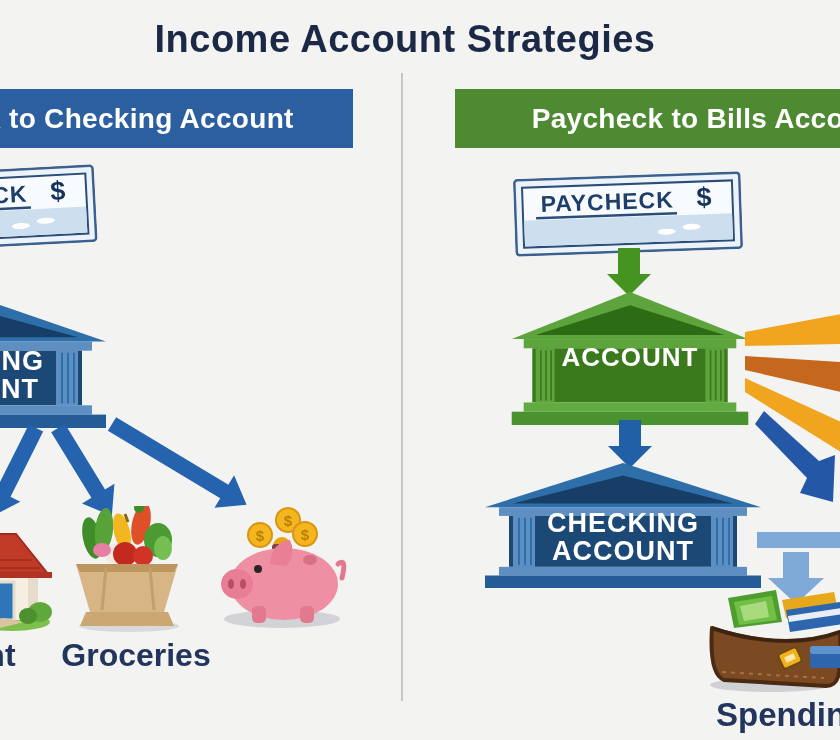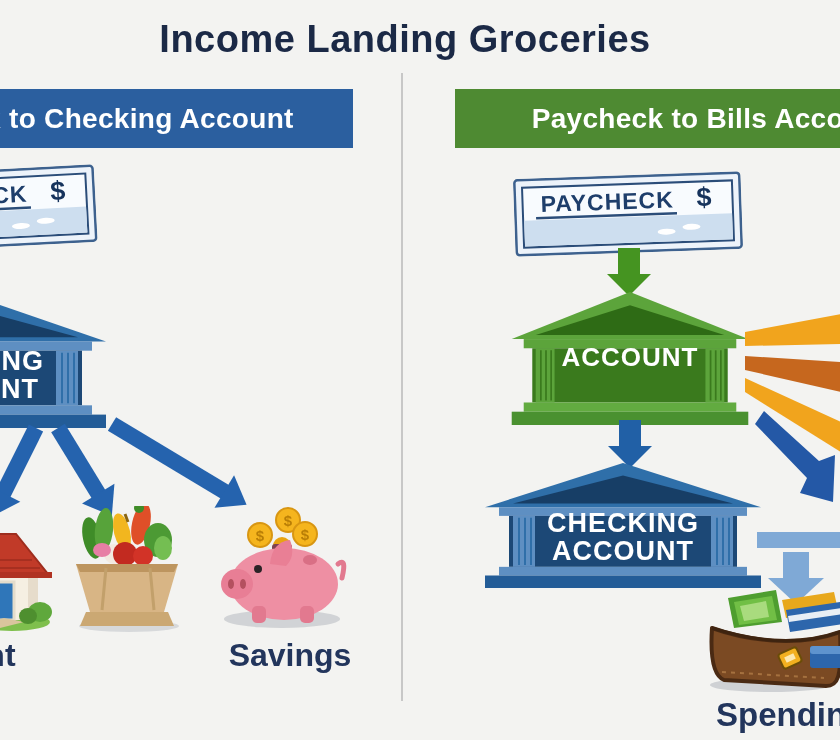--- a/index.html
+++ b/index.html
@@ -53,21 +53,21 @@
   .dest-label{position:absolute;top:637px;width:180px;text-align:center;
               font-size:32px;font-weight:bold;color:#22355C;white-space:nowrap;}
   .spending-label{position:absolute;left:716px;top:696px;width:240px;text-align:left;
               font-size:33px;font-weight:bold;color:#22355C;white-space:nowrap;}
 </style>
 </head>
 <body>
 
 <div class="stage">
 
-  <h1 class="title">Income Landing Groceries</h1>
+  <h1 class="title">Income Account Strategies</h1>
   <div class="divider"></div>
 
   <div class="banner banner-left">
     <span>Paycheck to Checking Account</span>
   </div>
 
   <div class="check check-left">
     <svg viewBox="0 0 228 78">
       <rect x="1.5" y="1.5" width="225" height="75" rx="3" fill="#EDF3FA" stroke="#3D618E" stroke-width="2.5"></rect>
       <rect x="9" y="9" width="210" height="60" fill="#F8FBFE" stroke="#2B4D79" stroke-width="2"></rect>
@@ -177,21 +177,21 @@
       <rect x="84" y="106" width="14" height="17" rx="5" fill="#E2798F"></rect>
       <ellipse cx="21" cy="84" rx="16" ry="15" fill="#E87E95"></ellipse>
       <ellipse cx="15" cy="84" rx="3" ry="5" fill="#B4505F"></ellipse>
       <ellipse cx="27" cy="84" rx="3" ry="5" fill="#B4505F"></ellipse>
       <circle cx="42" cy="69" r="4" fill="#2B2326"></circle>
       <path d="M122,64 q9,-7 4,14" stroke="#E2798F" stroke-width="5" fill="none" stroke-linecap="round"></path>
     </svg>
   </div>
 
   <div class="dest-label" style="left:-110px;">Rent</div>
-  <div class="dest-label" style="left:200px;">Savings</div>
+  <div class="dest-label" style="left:46px;">Groceries</div>
 
   <div class="banner banner-right">
     <span>Paycheck to Bills Account</span>
   </div>
 
   <div class="check check-right">
     <svg viewBox="0 0 228 78">
       <rect x="1.5" y="1.5" width="225" height="75" rx="3" fill="#EDF3FA" stroke="#3D618E" stroke-width="2.5"></rect>
       <rect x="9" y="9" width="210" height="60" fill="#F8FBFE" stroke="#2B4D79" stroke-width="2"></rect>
       <rect x="10" y="42" width="208" height="26" fill="#CDDEEF"></rect>

